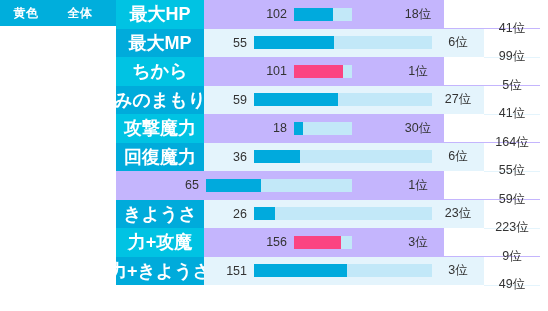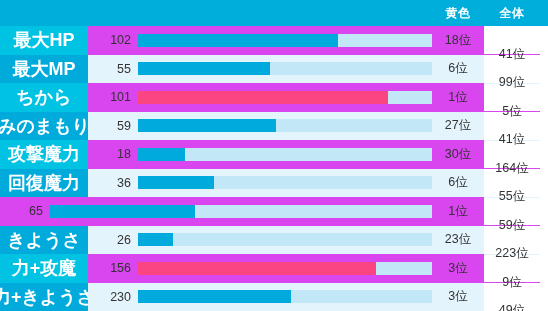--- a/index.html
+++ b/index.html
@@ -4,21 +4,21 @@
 <style>
   html,body{margin:0;padding:0;}
   body{
     width:548px;height:311px;
     background:#ffffff;
     font-family:"Liberation Sans","DejaVu Sans",sans-serif;
     overflow:hidden;
   }
   .table{
     width:548px;height:237px;
-    display:flex;flex-direction:column;
+    display:flex;flex-direction:row;
     background:#ffffff;
   }
   
   .thead{
     height:26px;flex:0 0 26px;
     background:#00AEDC;
     display:flex;align-items:center;
     position:relative;
   }
   .th-spacer{flex:1 1 auto;}
@@ -28,21 +28,21 @@
     color:#ffffff;
     font-size:12px;font-weight:bold;
     letter-spacing:.5px;
   }
   .th-rank.overall{width:56px;flex:0 0 56px;margin-right:8px;}
   
   .row{
     height:28.5px;flex:1 1 auto;
     display:flex;align-items:stretch;
   }
-  .row.odd  .valcell,.row.odd  .rankcell{background:#d946ef;}
+  .row.odd  .valcell,.row.odd  .rankcell{background:#c4b5fd;padding-left:40px;}
   .row.even .valcell,.row.even .rankcell{background:#E4F4FC;}
   .label{
     width:88px;flex:0 0 88px;
     display:flex;align-items:center;justify-content:center;
     color:#ffffff;font-size:18px;font-weight:bold;
     letter-spacing:0px;
     white-space:nowrap;
   }
   .row.odd  .label{background:#00C3E3;}
   .row.even .label{background:#00ABDB;}
@@ -183,21 +183,21 @@
           <div class="bartrack">
             <div class="barfill pink" style="width: 81%;"></div>
           </div>
         </div>
         <div class="rankcell">3位</div>
         <div class="rankcell overall">9位</div>
       </div>
       <div class="row even">
         <div class="label">力+きようさ</div>
         <div class="valcell">
-          <div class="val">230</div>
+          <div class="val">151</div>
           <div class="bartrack">
             <div class="barfill" style="width: 52%;"></div>
           </div>
         </div>
         <div class="rankcell">3位</div>
         <div class="rankcell overall">49位</div>
       </div>
     </div>
 
 </div>

